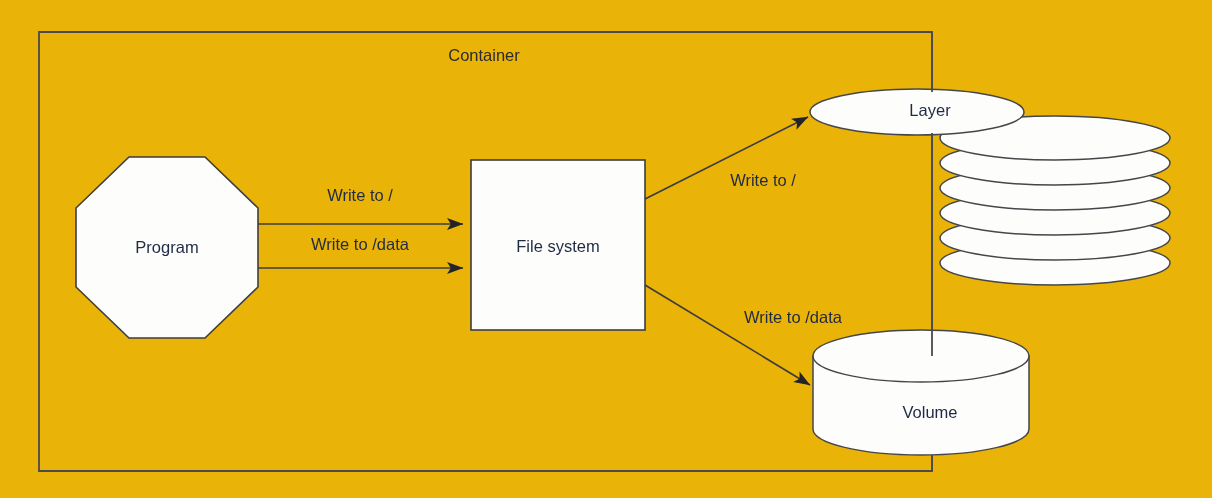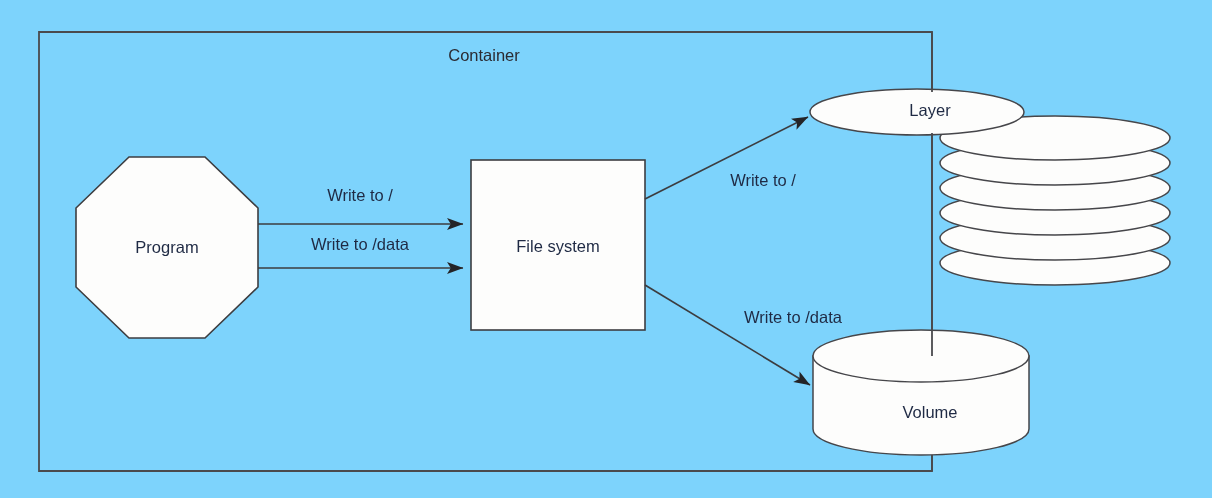--- a/index.html
+++ b/index.html
@@ -4,21 +4,21 @@
 <style>
   html, body {
     margin: 0;
     padding: 0;
     background: #ffffff;
   }
   #stage {
     position: relative;
     width: 1212px;
     height: 498px;
-    background: #7dd3fc;
+    background: #eab308;
     overflow: hidden;
     text-align: center;
   }
   svg#diagram {
     position: absolute;
     left: 0;
     top: 0;
     width: 1212px;
     height: 498px;
     display: block;

